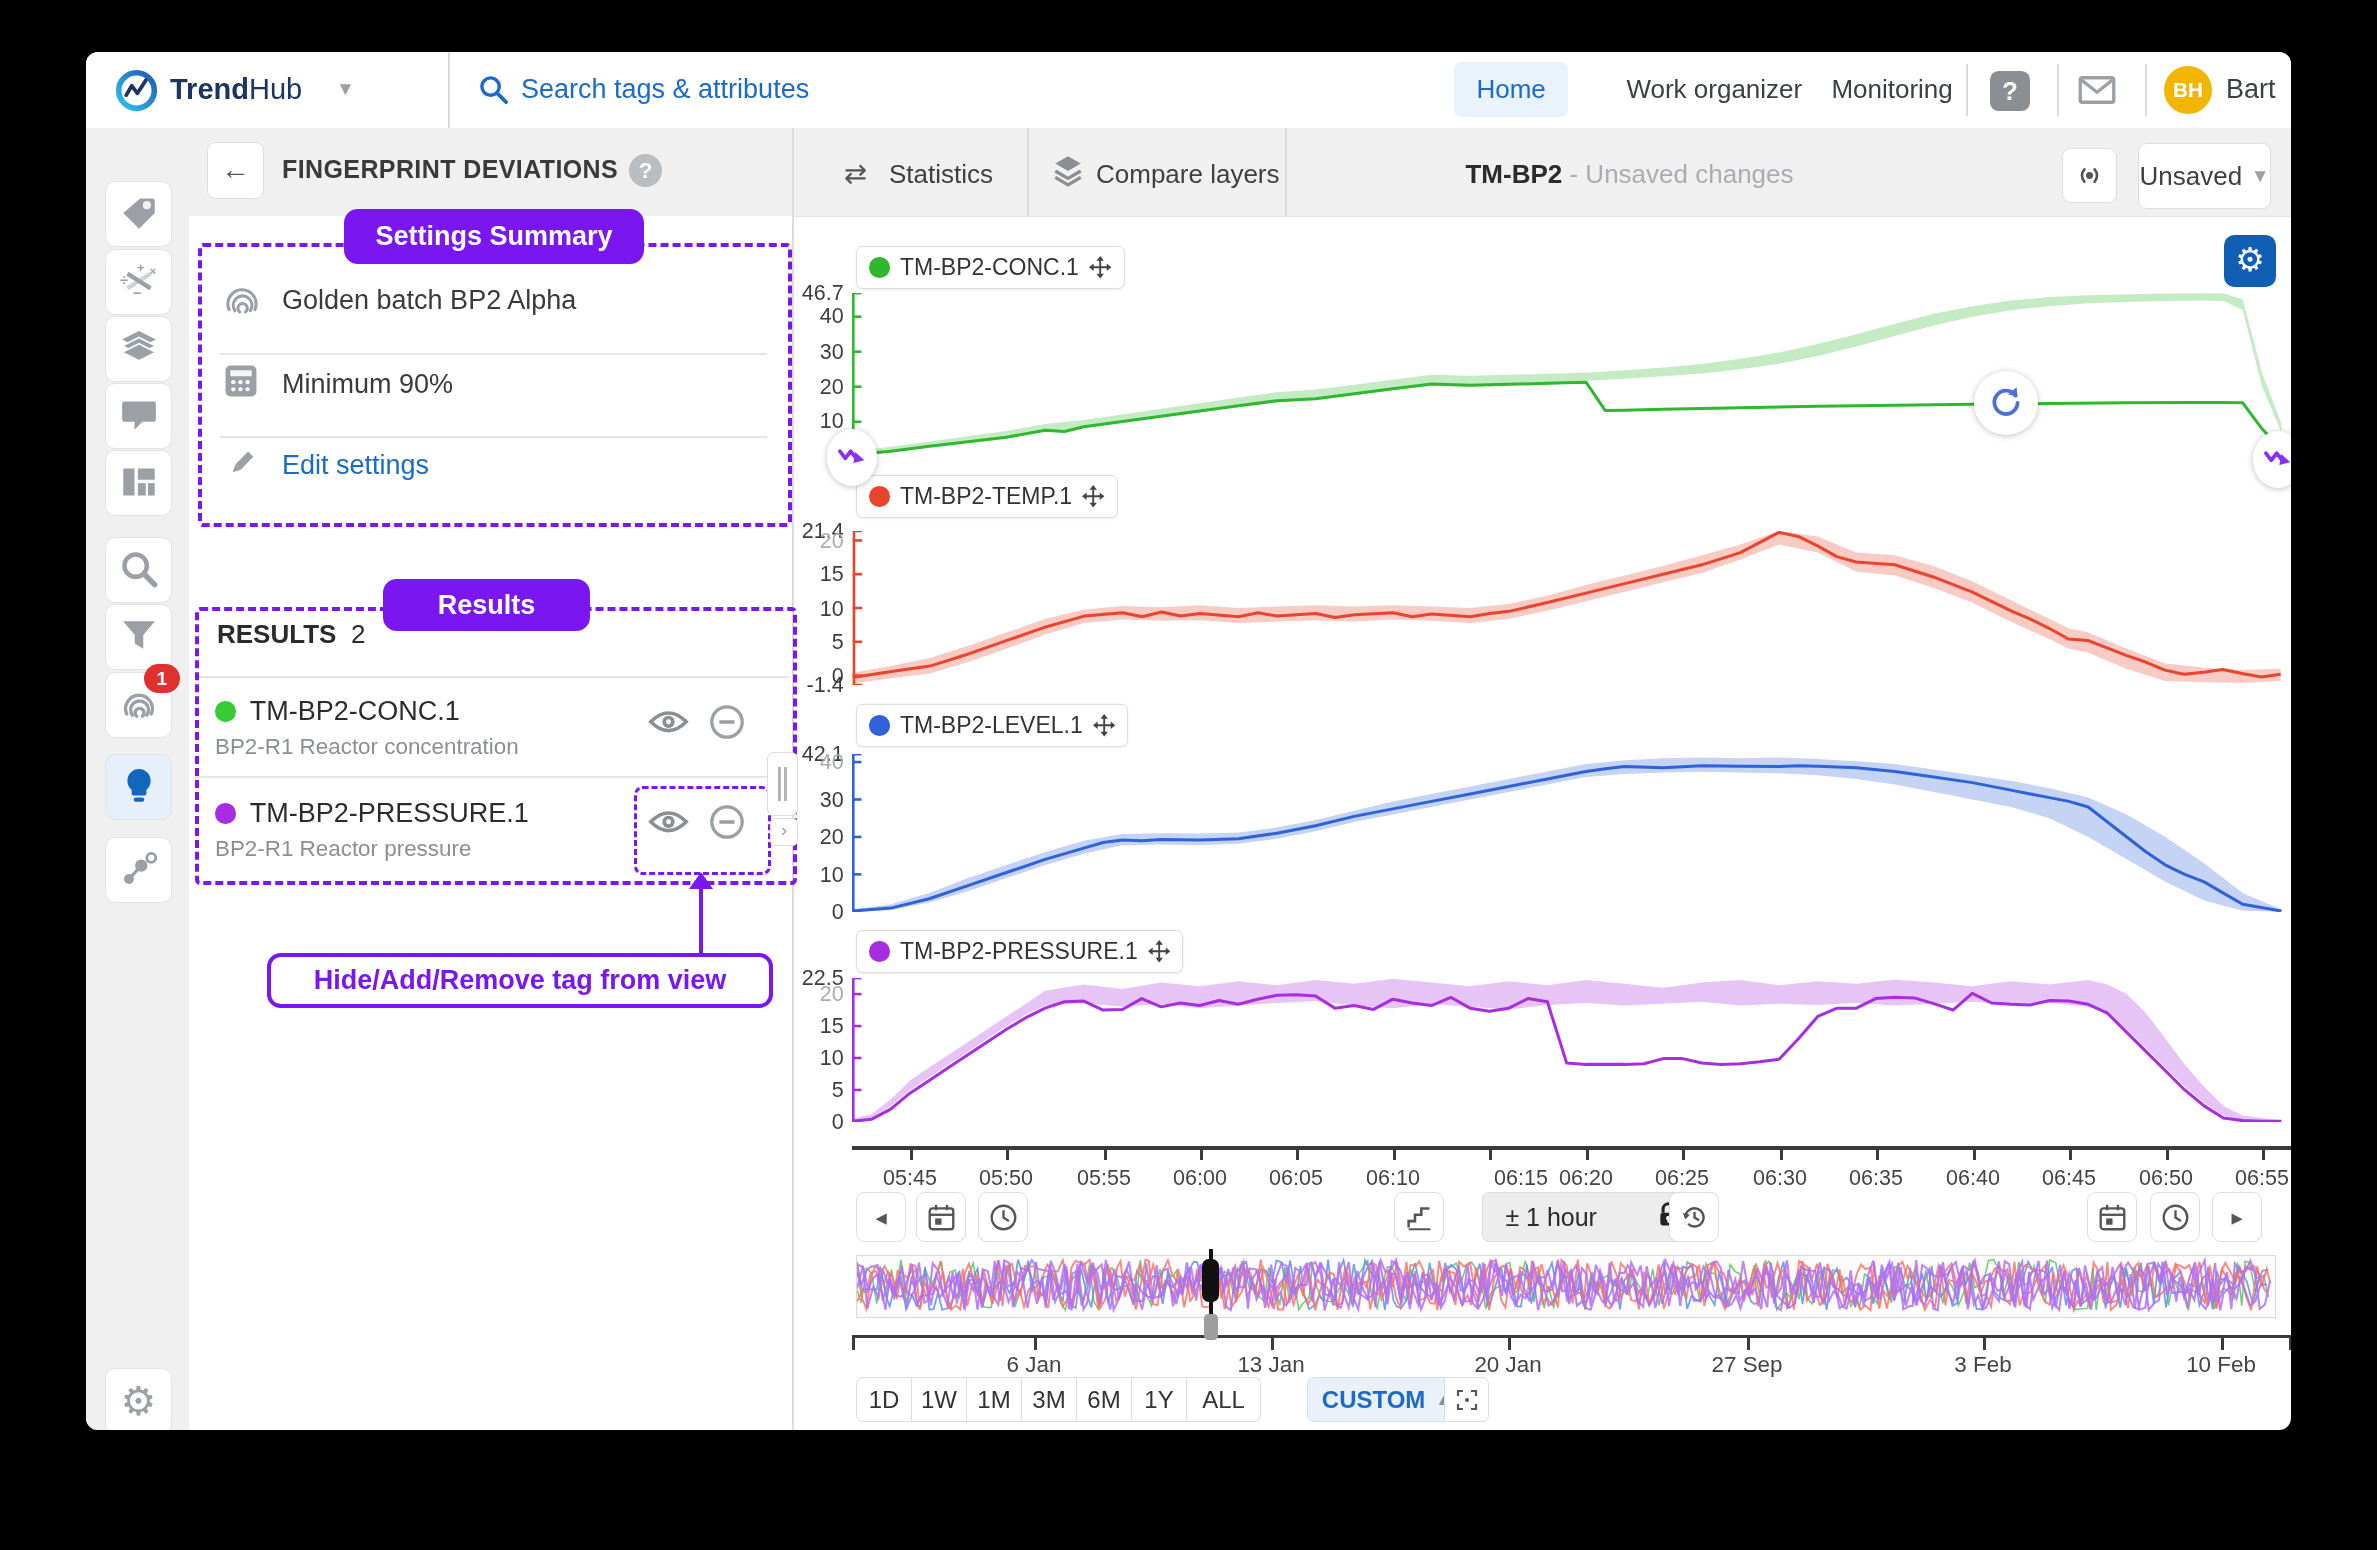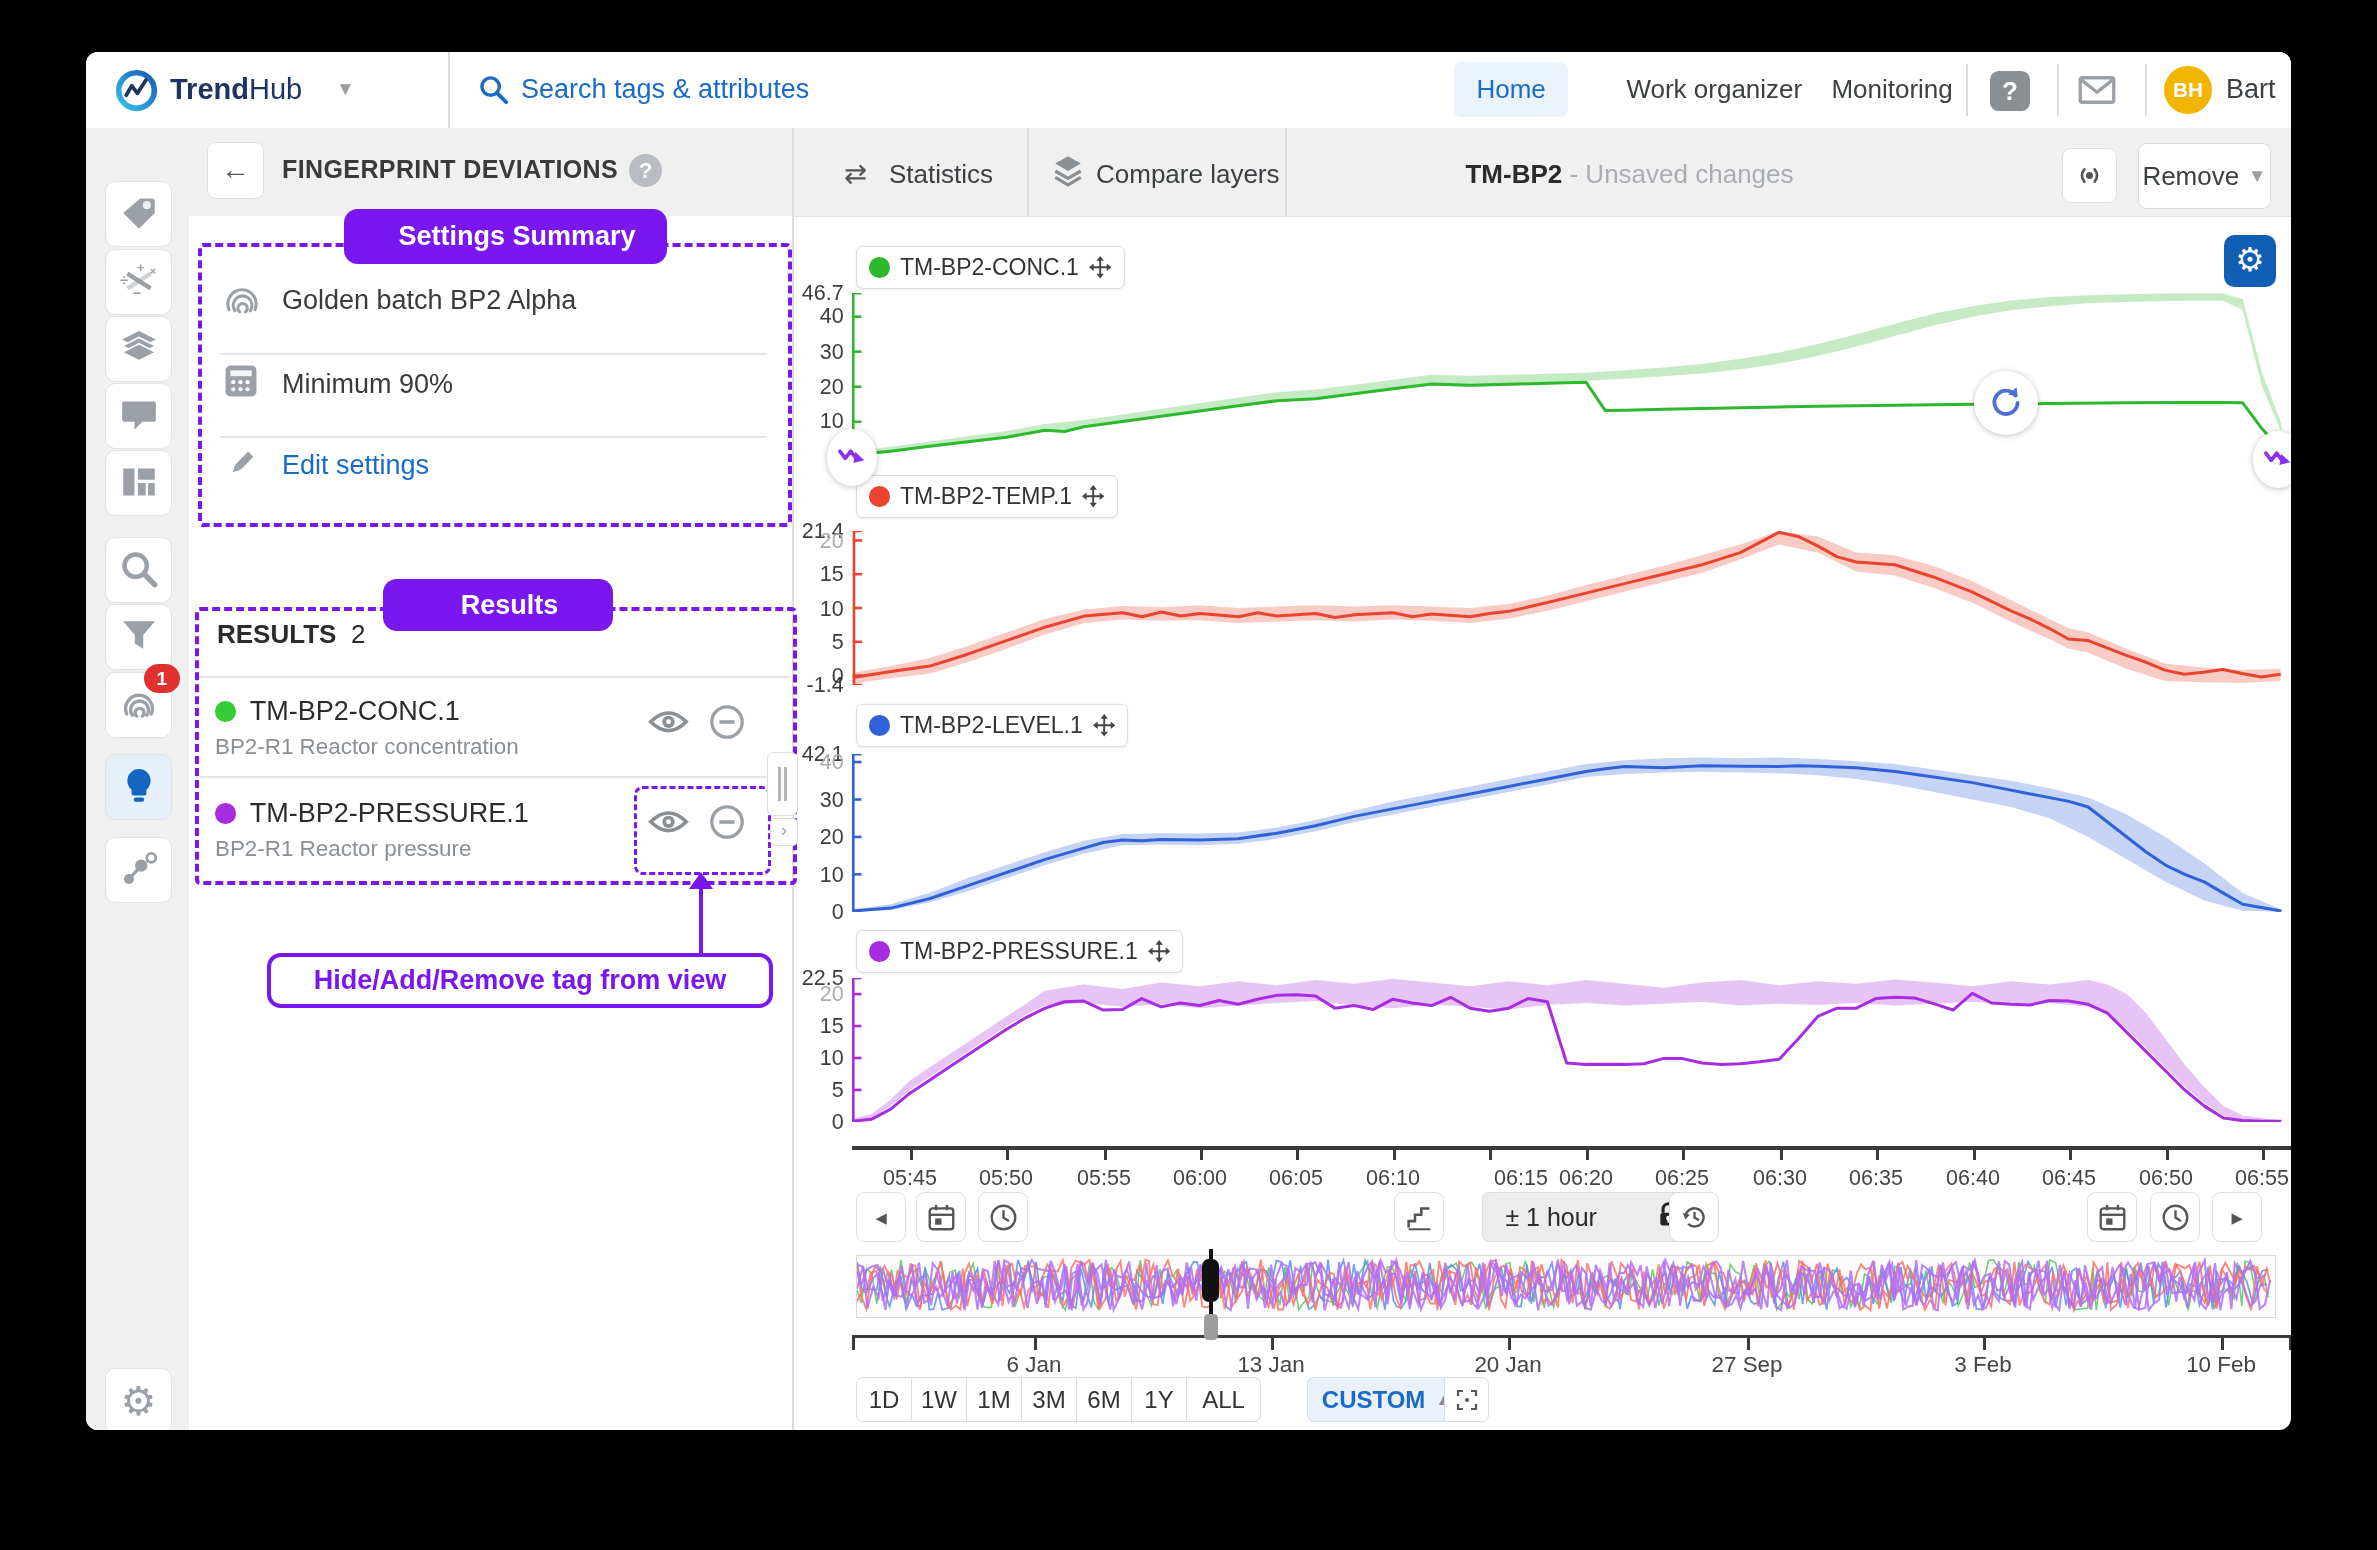--- a/index.html
+++ b/index.html
@@ -22,21 +22,21 @@
   .badge{position:absolute;right:-8.6px;top:-8.6px;min-width:29px;height:29px;border-radius:14.6px;background:#e03131;color:#fff;
     font-size:19px;font-weight:bold;text-align:center;line-height:29px;padding:0 3.4px;}
   
   .strip{position:absolute;left:103px;top:76px;width:2102px;height:88px;background:#f0f0f1;border-bottom:1.7px solid #e2e2e2;}
   .panel{position:absolute;left:103px;top:164px;width:603px;height:1215px;background:#fff;}
   .vline{position:absolute;width:1.7px;background:#dcdcdc;}
   .ptitle{font-size:25px;font-weight:bold;color:#3a3a3a;letter-spacing:0.4px;}
   .helpc{width:33px;height:33px;border-radius:16.4px;background:#b9bdc1;color:#fff;font-size:22.4px;font-weight:bold;
     text-align:center;line-height:33px;}
   .pbadge{position:absolute;background:#7a16f0;color:#fff;font-weight:bold;font-size:27px;border-radius:13.8px;
-    display:flex;align-items:center;justify-content:center;z-index:6;padding-left:23px;}
+    display:flex;align-items:center;justify-content:center;z-index:6;}
   .dashed{position:absolute;border:4.3px dashed #7a16f0;border-radius:5.2px;z-index:5;pointer-events:none;}
   .rowline{position:absolute;height:1.7px;background:#e5e5e5;}
   .settxt{font-size:27px;color:#3a3a3a;}
   .linkblue{color:#1a6bc7;}
   .diag{position:absolute;left:125px;top:433px;width:558px;height:67px;background:#16295e;border:none;border-radius:8.6px;
     color:#fff;font-size:28px;font-weight:bold;font-family:"Liberation Sans",sans-serif;}
   .tagname{font-size:27px;color:#2b2b2b;}
   .tagdesc{font-size:22.4px;color:#8a8f94;}
   .dot{display:inline-block;width:20.7px;height:20.7px;border-radius:10.3px;vertical-align:-1.7px;}
   .cbtn{position:absolute;width:48px;height:48px;background:#fff;border:1.7px solid #ddd;border-radius:8.6px;
@@ -323,21 +323,21 @@
   <div class="abs" style="left:1976px;top:96px;width:53px;height:53px;background:#fff;border:1.7px solid #ddd;border-radius:8.6px;display:flex;align-items:center;justify-content:center">
     <svg width="33" height="33" viewBox="0 0 32 32">
         <g stroke="#555" stroke-width="2.6" fill="none" stroke-linecap="round">
           <path d="M11 10 a9 9 0 0 0 0 12"></path>
           <path d="M21 10 a9 9 0 0 1 0 12"></path>
         </g>
         <circle cx="16" cy="16" r="3.4" fill="#555"></circle>
       </svg>
   </div>
   <div class="abs" style="left:2052px;top:91px;width:131px;height:64px;background:#fff;border:1.7px solid #ddd;border-radius:8.6px;display:flex;align-items:center;justify-content:center;gap:8.6px;font-size:26px;color:#3c4043">
-    <span>Remove</span>
+    <span>Unsaved</span>
       <span class="caret">▼</span>
   </div>
 
   <div class="abs" style="left:2138px;top:183px;width:52px;height:52px;background:#115fb5;border-radius:10.3px;text-align:center;line-height:50px;z-index:7">
     <span style="color:#fff;font-size:33px">⚙</span>
   </div>
 
   <div class="chip" style="left:770px;top:194px">
     <span class="dot" style="background: rgb(46, 184, 46);"></span>
     <span>TM-BP2-CONC.1</span>

